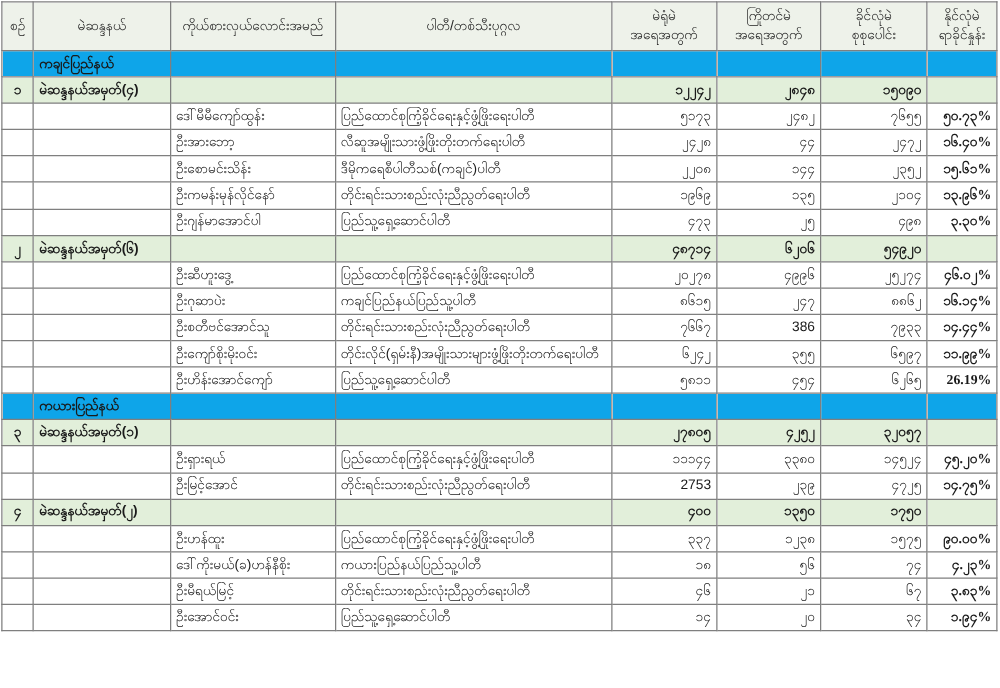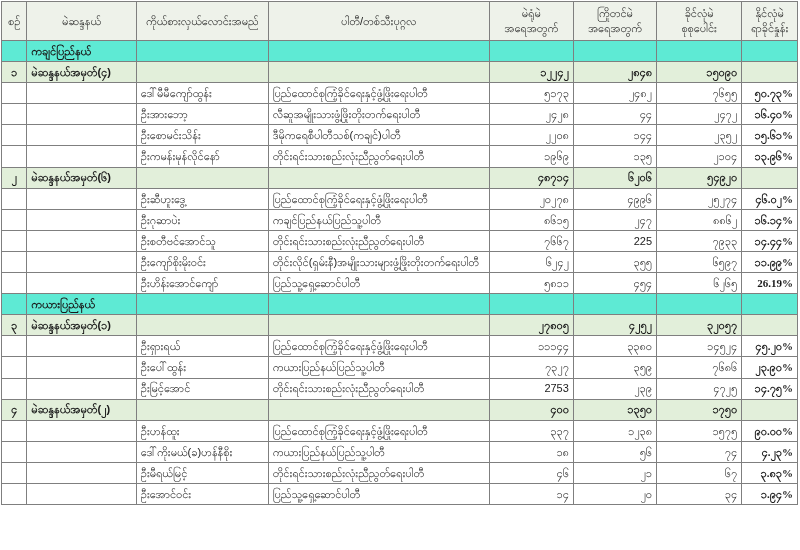--- a/index.html
+++ b/index.html
@@ -9,21 +9,21 @@
   th,td{border:1px solid #7f7f7f; padding:0 4px; font-size:11px; line-height:1.3;
         overflow:hidden; white-space:nowrap; color:#1a1a1a; height:20.1px; vertical-align:middle;}
   thead th{height:38px; background:#eef2ea; font-weight:normal; text-align:center; white-space:normal; line-height:1.35;}
   
   .w0{width:25px;} .w1{width:108px;} .w2{width:130px;} .w3{width:218px;}
   .w4{width:83px;} .w5{width:82px;} .w6{width:84px;} .w7{width:55px;}
   td.c0{text-align:center;}
   td.c1,td.c2,td.c3{text-align:left;}
   td.c4,td.c5,td.c6,td.c7{text-align:right;}
   td.c7{font-weight:bold;font-family:Liberation Serif, serif;}
-  tr.state-row td{background:#5eead4; font-weight:bold;}
+  tr.state-row td{background:#0ea5e9; font-weight:bold;}
   tr.total-row td{background:#e2efda; font-weight:bold;}
   tr.cand-row td{background:#ffffff;}
 </style>
 </head>
 <body>
 
 <div class="page">
   <table>
     <colgroup>
       <col class="w0">
@@ -101,20 +101,30 @@
         <tr class="cand-row">
           <td class="c0"></td>
           <td class="c1"></td>
           <td class="c2">ဦးကမန်းမုန်လိုင်နော်</td>
           <td class="c3">တိုင်းရင်းသားစည်းလုံးညီညွတ်ရေးပါတီ</td>
           <td class="c4">၁၉၆၉</td>
           <td class="c5">၁၃၅</td>
           <td class="c6">၂၁၀၄</td>
           <td class="c7">၁၃.၉၆%</td>
         </tr>
+        <tr class="cand-row">
+          <td class="c0"></td>
+          <td class="c1"></td>
+          <td class="c2">ဦးဂျန်မာအောင်ပါ</td>
+          <td class="c3">ပြည်သူ့ရှေ့ဆောင်ပါတီ</td>
+          <td class="c4">၄၇၃</td>
+          <td class="c5">၂၅</td>
+          <td class="c6">၄၉၈</td>
+          <td class="c7">၃.၃၀%</td>
+        </tr>
         <tr class="total-row">
           <td class="c0">၂</td>
           <td class="c1">မဲဆန္ဒနယ်အမှတ်(၆)</td>
           <td class="c2"></td>
           <td class="c3"></td>
           <td class="c4">၄၈၇၁၄</td>
           <td class="c5">၆၂၀၆</td>
           <td class="c6">၅၄၉၂၀</td>
           <td class="c7"></td>
         </tr>
@@ -137,21 +147,21 @@
           <td class="c5">၂၄၇</td>
           <td class="c6">၈၈၆၂</td>
           <td class="c7">၁၆.၁၄%</td>
         </tr>
         <tr class="cand-row">
           <td class="c0"></td>
           <td class="c1"></td>
           <td class="c2">ဦးစတီဗင်အောင်သူ</td>
           <td class="c3">တိုင်းရင်းသားစည်းလုံးညီညွတ်ရေးပါတီ</td>
           <td class="c4">၇၆၆၇</td>
-          <td class="c5">225</td>
+          <td class="c5">386</td>
           <td class="c6">၇၉၃၃</td>
           <td class="c7">၁၄.၄၄%</td>
         </tr>
         <tr class="cand-row">
           <td class="c0"></td>
           <td class="c1"></td>
           <td class="c2">ဦးကျော်စိုးမိုးဝင်း</td>
           <td class="c3">တိုင်းလိုင်(ရှမ်းနီ)အမျိုးသားများဖွံ့ဖြိုးတိုးတက်ရေးပါတီ</td>
           <td class="c4">၆၂၄၂</td>
           <td class="c5">၃၅၅</td>
@@ -194,30 +204,20 @@
           <td class="c2">ဦးရှားရယ်</td>
           <td class="c3">ပြည်ထောင်စုကြံ့ခိုင်ရေးနှင့်ဖွံ့ဖြိုးရေးပါတီ</td>
           <td class="c4">၁၁၁၄၄</td>
           <td class="c5">၃၃၈၀</td>
           <td class="c6">၁၄၅၂၄</td>
           <td class="c7">၄၅.၂၀%</td>
         </tr>
         <tr class="cand-row">
           <td class="c0"></td>
           <td class="c1"></td>
-          <td class="c2">ဦးပေါ်ထွန်း</td>
-          <td class="c3">ကယားပြည်နယ်ပြည်သူ့ပါတီ</td>
-          <td class="c4">၇၃၂၇</td>
-          <td class="c5">၃၅၉</td>
-          <td class="c6">၇၆၈၆</td>
-          <td class="c7">၂၃.၉၀%</td>
-        </tr>
-        <tr class="cand-row">
-          <td class="c0"></td>
-          <td class="c1"></td>
           <td class="c2">ဦးမြင့်အောင်</td>
           <td class="c3">တိုင်းရင်းသားစည်းလုံးညီညွတ်ရေးပါတီ</td>
           <td class="c4">2753</td>
           <td class="c5">၂၃၉</td>
           <td class="c6">၄၇၂၅</td>
           <td class="c7">၁၄.၇၅%</td>
         </tr>
         <tr class="total-row">
           <td class="c0">၄</td>
           <td class="c1">မဲဆန္ဒနယ်အမှတ်(၂)</td>

